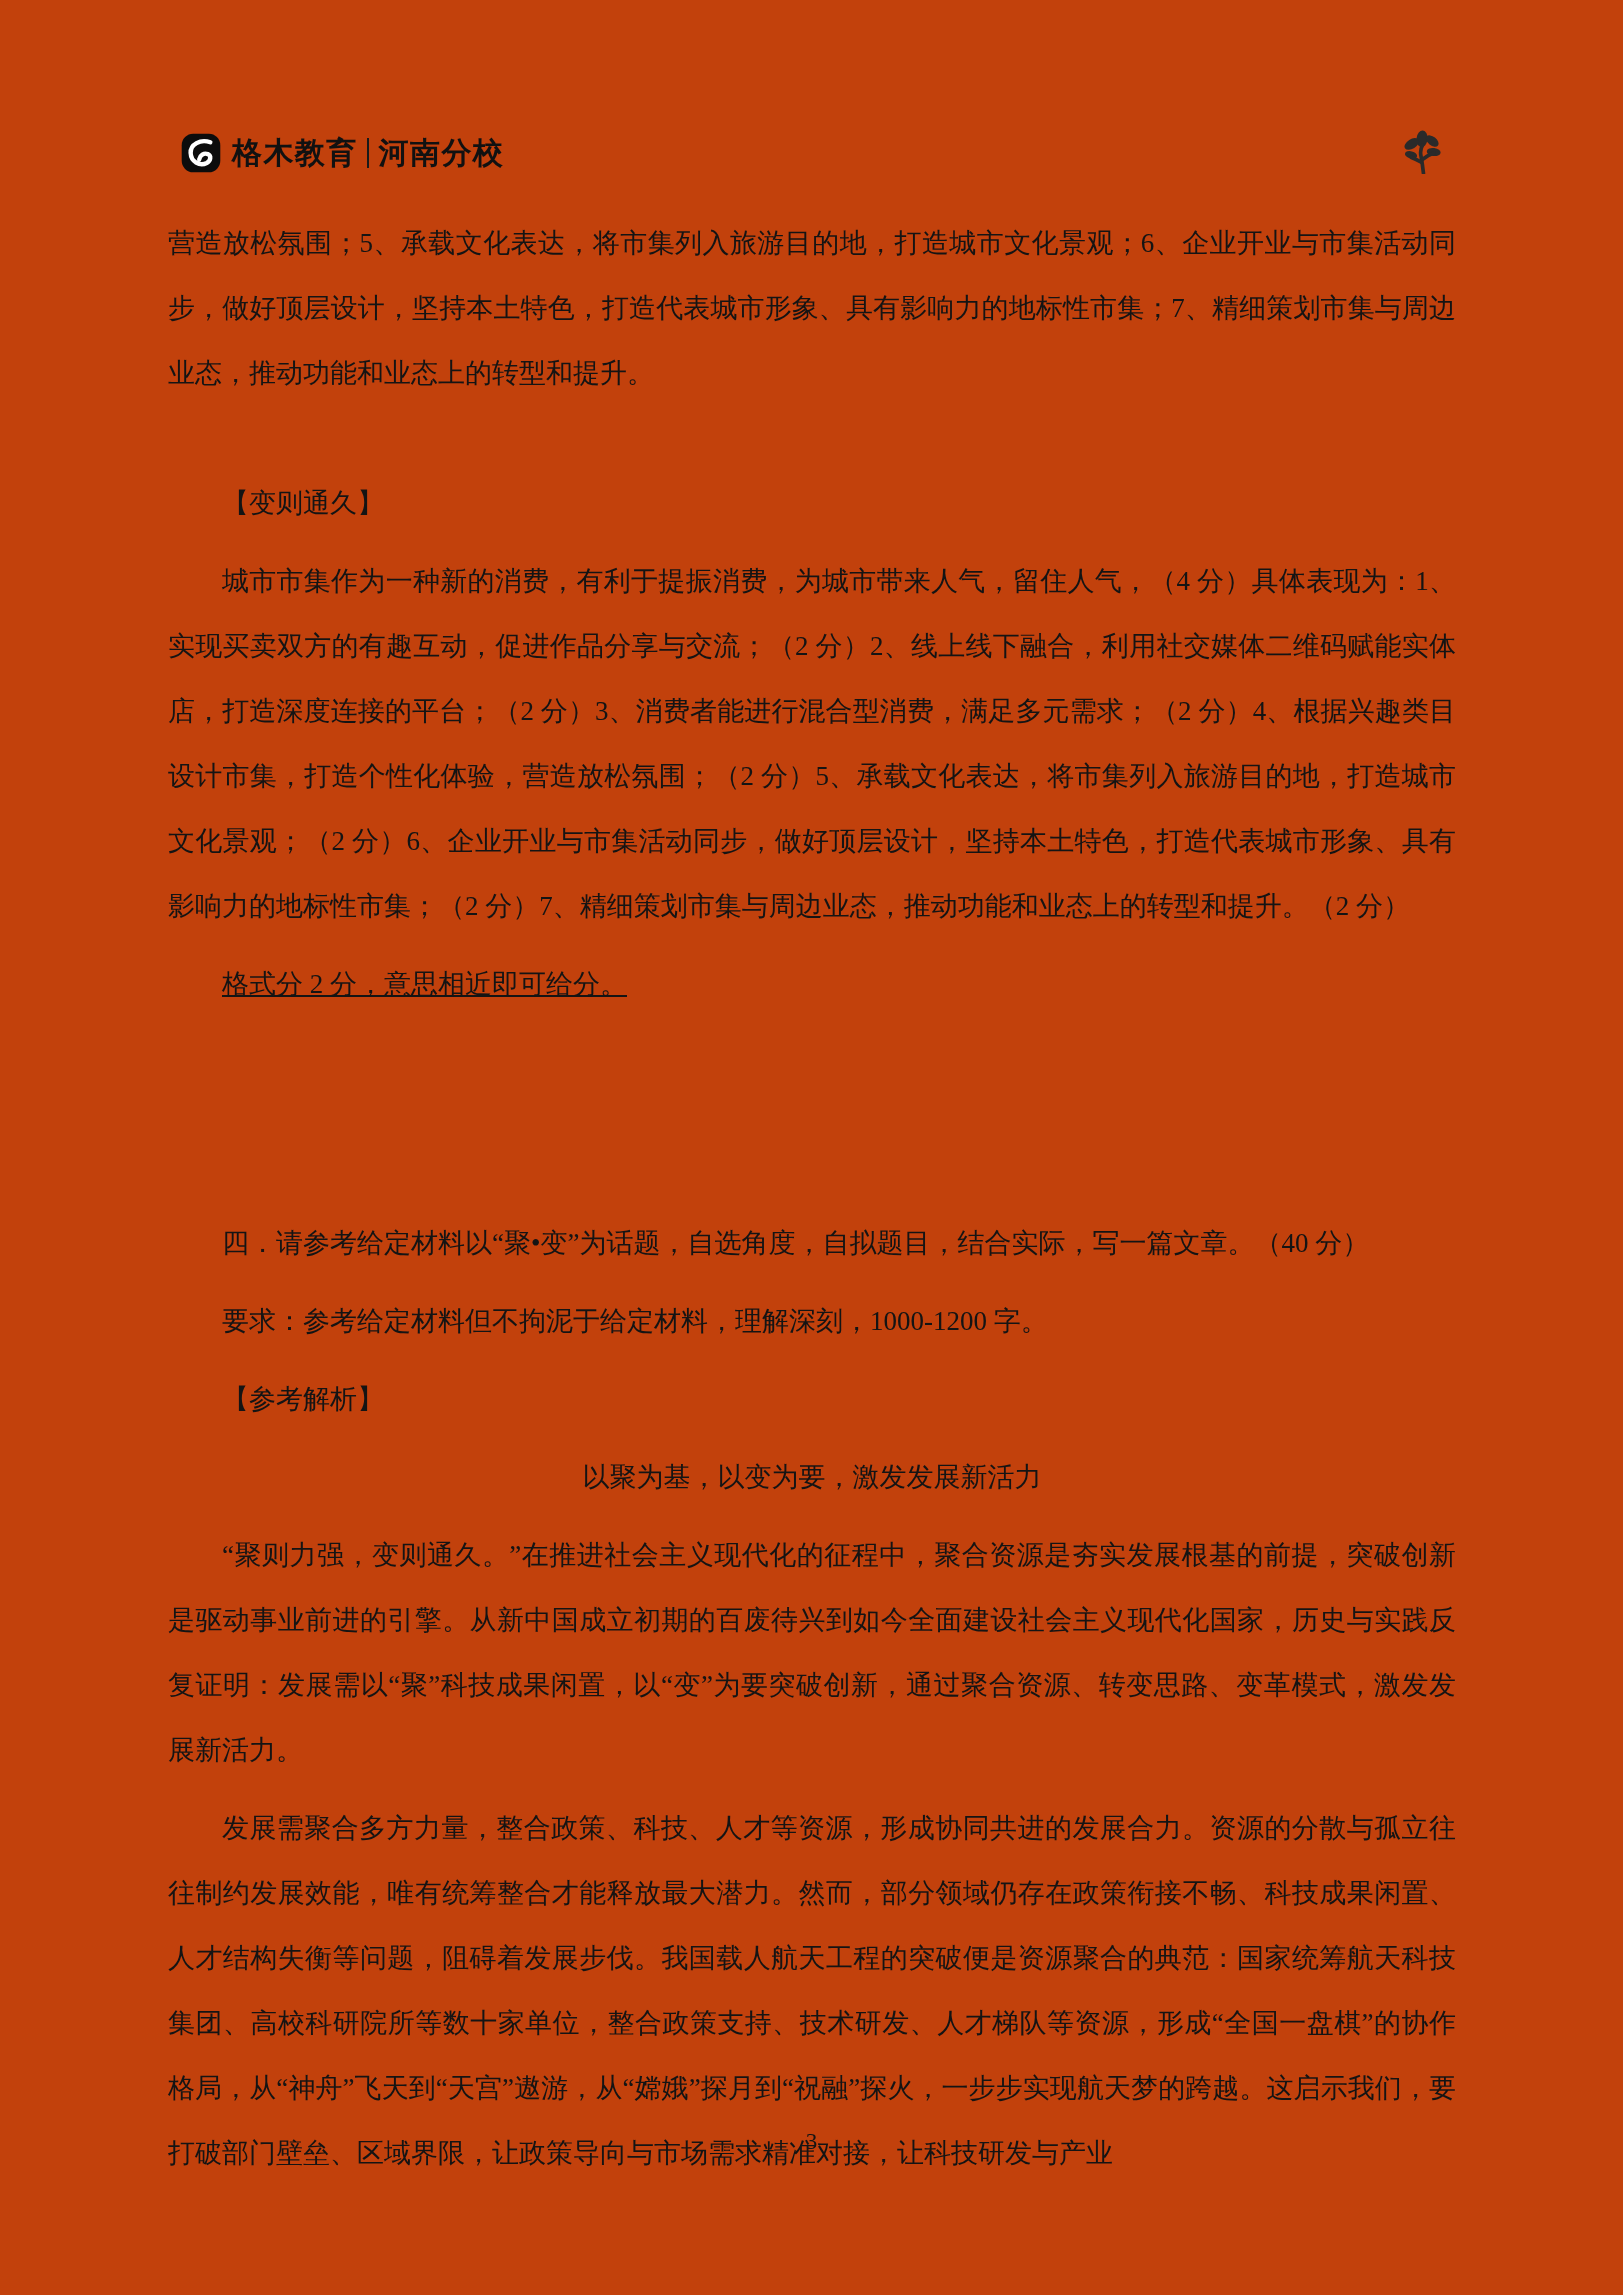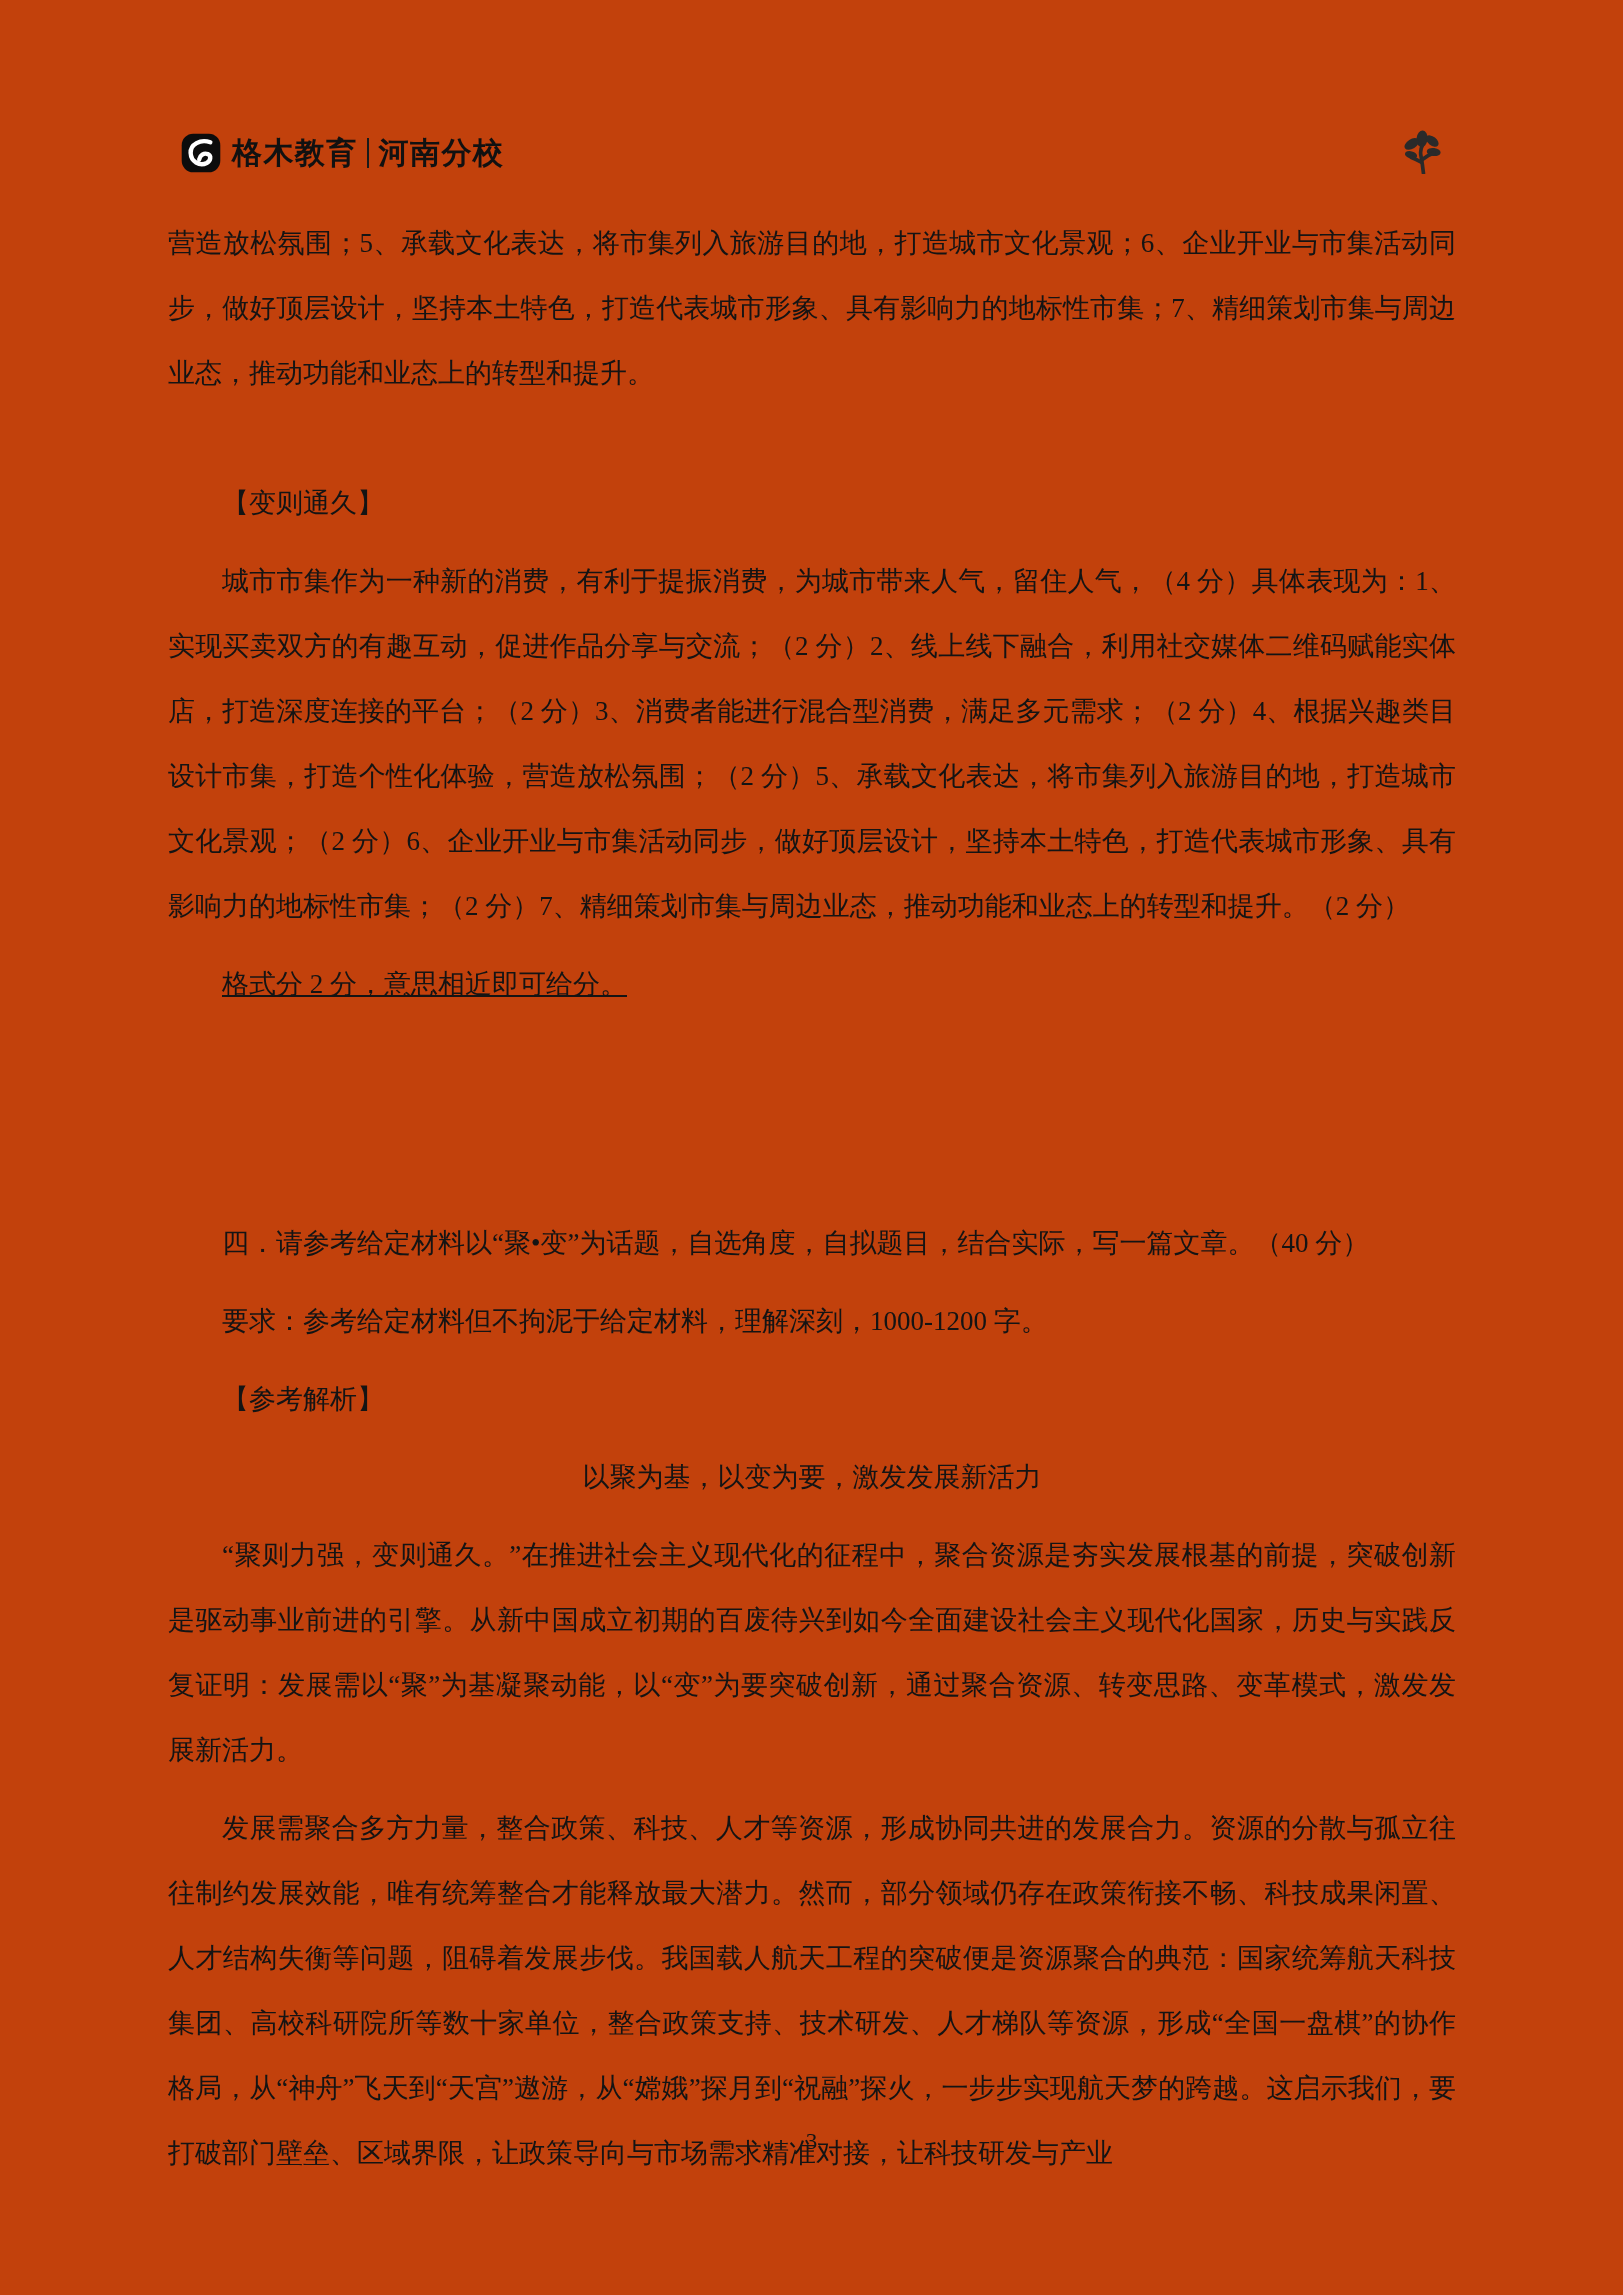--- a/index.html
+++ b/index.html
@@ -118,21 +118,21 @@
 
   <div class="content">
     <p class="gap1">营造放松氛围；5、承载文化表达，将市集列入旅游目的地，打造城市文化景观；6、企业开业与市集活动同步，做好顶层设计，坚持本土特色，打造代表城市形象、具有影响力的地标性市集；7、精细策划市集与周边业态，推动功能和业态上的转型和提升。</p>
     <p class="indent">【变则通久】</p>
     <p class="indent">城市市集作为一种新的消费，有利于提振消费，为城市带来人气，留住人气，（4 分）具体表现为：1、实现买卖双方的有趣互动，促进作品分享与交流；（2 分）2、线上线下融合，利用社交媒体二维码赋能实体店，打造深度连接的平台；（2 分）3、消费者能进行混合型消费，满足多元需求；（2 分）4、根据兴趣类目设计市集，打造个性化体验，营造放松氛围；（2 分）5、承载文化表达，将市集列入旅游目的地，打造城市文化景观；（2 分）6、企业开业与市集活动同步，做好顶层设计，坚持本土特色，打造代表城市形象、具有影响力的地标性市集；（2 分）7、精细策划市集与周边业态，推动功能和业态上的转型和提升。（2 分）</p>
     <p class="indent gap3">格式分 2 分，意思相近即可给分。</p>
     <p class="indent">四．请参考给定材料以“聚•变”为话题，自选角度，自拟题目，结合实际，写一篇文章。（40 分）</p>
     <p class="indent">要求：参考给定材料但不拘泥于给定材料，理解深刻，1000-1200 字。</p>
     <p class="indent">【参考解析】</p>
     <p class="center">以聚为基，以变为要，激发发展新活力</p>
-    <p class="indent">“聚则力强，变则通久。”在推进社会主义现代化的征程中，聚合资源是夯实发展根基的前提，突破创新是驱动事业前进的引擎。从新中国成立初期的百废待兴到如今全面建设社会主义现代化国家，历史与实践反复证明：发展需以“聚”为基凝聚动能，以“变”为要突破创新，通过聚合资源、转变思路、变革模式，激发发展新活力。</p>
+    <p class="indent">“聚则力强，变则通久。”在推进社会主义现代化的征程中，聚合资源是夯实发展根基的前提，突破创新是驱动事业前进的引擎。从新中国成立初期的百废待兴到如今全面建设社会主义现代化国家，历史与实践反复证明：发展需以“聚”科技成果闲置，以“变”为要突破创新，通过聚合资源、转变思路、变革模式，激发发展新活力。</p>
     <p class="indent">发展需聚合多方力量，整合政策、科技、人才等资源，形成协同共进的发展合力。资源的分散与孤立往往制约发展效能，唯有统筹整合才能释放最大潜力。然而，部分领域仍存在政策衔接不畅、科技成果闲置、人才结构失衡等问题，阻碍着发展步伐。我国载人航天工程的突破便是资源聚合的典范：国家统筹航天科技集团、高校科研院所等数十家单位，整合政策支持、技术研发、人才梯队等资源，形成“全国一盘棋”的协作格局，从“神舟”飞天到“天宫”遨游，从“嫦娥”探月到“祝融”探火，一步步实现航天梦的跨越。这启示我们，要打破部门壁垒、区域界限，让政策导向与市场需求精准对接，让科技研发与产业</p>
   </div>
 
   <div class="footer">
     <span>3</span>
   </div>
 
 </div>
 
 

